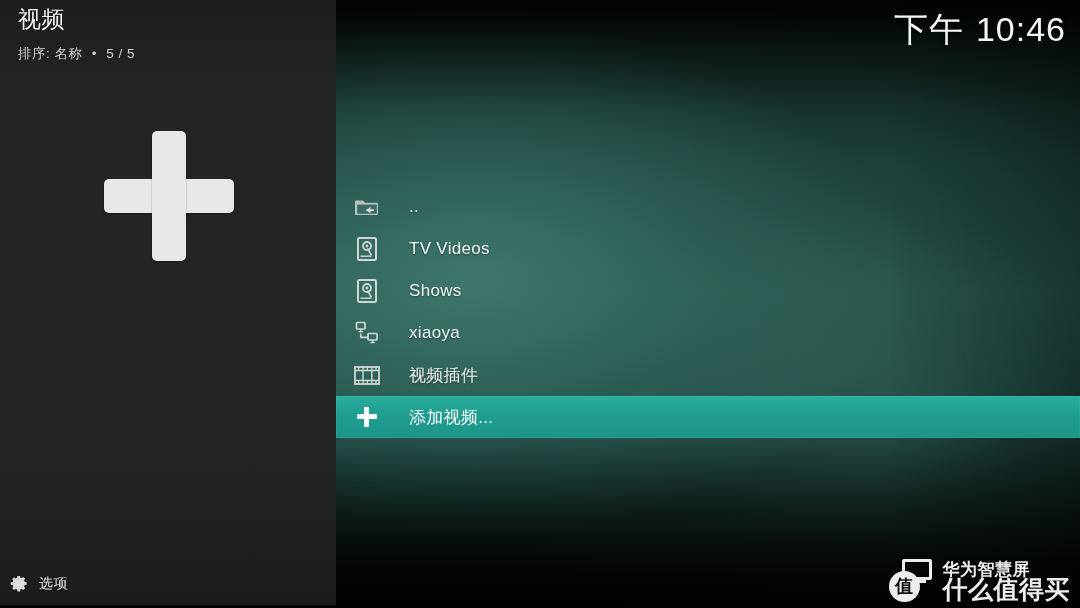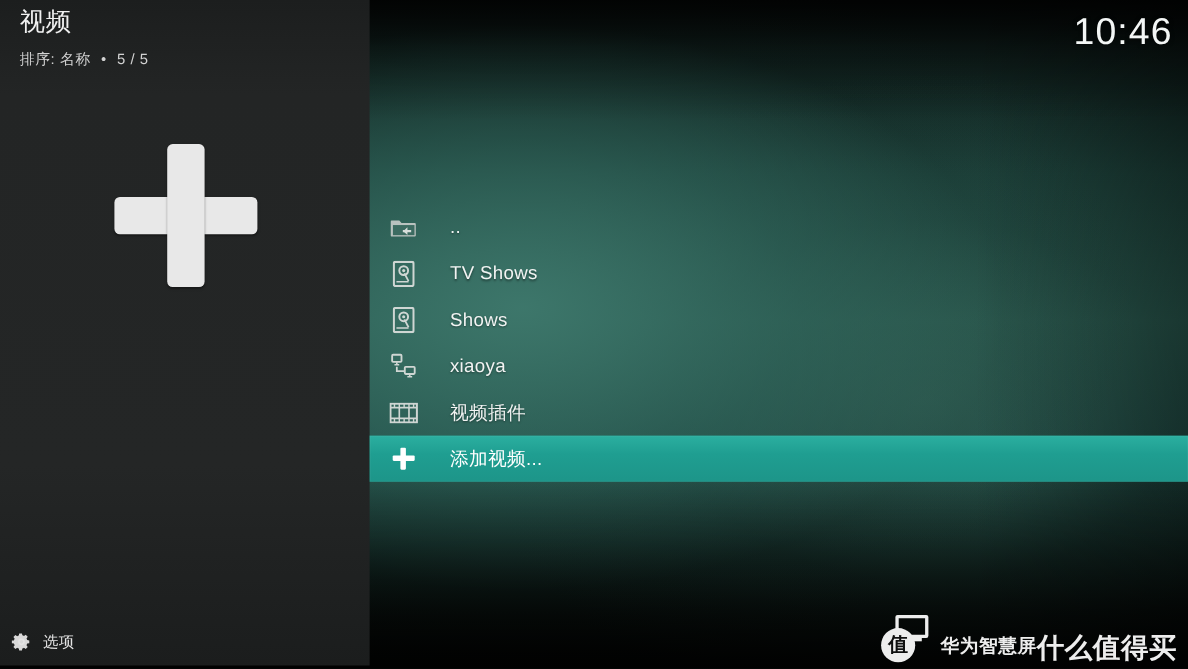--- a/index.html
+++ b/index.html
@@ -235,21 +235,21 @@
     border-radius: 50%;
     background: #ffffff;
     color: #111;
     font-size: 18px;
     line-height: 31px;
     text-align: center;
     font-weight: bold;
   }
   .wm-text {
     display: flex;
-    flex-direction: row;
+    flex-direction: column;
     justify-content: flex-end;
     line-height: 1.02;
   }
   .wm-line1 {
     font-size: 17px;
     color: #ffffff;
     font-weight: bold;
     letter-spacing: 0.5px;
   }
   .wm-line2 {
@@ -263,20 +263,21 @@
 </head>
 <body>
 
 <div id="screen">
 
   <div class="bg-base"></div>
   <div class="bg-gradient"></div>
   <div class="bg-vignette"></div>
 
   <div class="clock">
+    <span>下午</span>
     <span>10:46</span>
   </div>
 
   <div class="left-panel">
 
     <div class="panel-header">
       <div class="panel-title">视频</div>
       <div class="panel-subtitle">
         <span>排序:</span>
         <span>名称</span>
@@ -314,21 +315,21 @@
       <div class="list-row">
         <span class="icon-slot">
           <svg width="20" height="24" viewBox="0 0 20 24">
             <rect x="1" y="1" width="18" height="22" rx="1.5" fill="none" stroke="#cfd6d3" stroke-width="2"></rect>
             <circle cx="10" cy="9" r="4" fill="none" stroke="#cfd6d3" stroke-width="1.8"></circle>
             <circle cx="10" cy="9" r="1.4" fill="#cfd6d3"></circle>
             <path d="M10.6 11.4 L14.4 18.5" stroke="#cfd6d3" stroke-width="1.6" fill="none"></path>
             <path d="M3.4 19.2 L14.4 19.2" stroke="#cfd6d3" stroke-width="1.4" fill="none"></path>
           </svg>
         </span>
-        <span class="row-label">TV Shows</span>
+        <span class="row-label">TV Videos</span>
       </div>
       <div class="list-row">
         <span class="icon-slot">
           <svg width="20" height="24" viewBox="0 0 20 24">
             <rect x="1" y="1" width="18" height="22" rx="1.5" fill="none" stroke="#cfd6d3" stroke-width="2"></rect>
             <circle cx="10" cy="9" r="4" fill="none" stroke="#cfd6d3" stroke-width="1.8"></circle>
             <circle cx="10" cy="9" r="1.4" fill="#cfd6d3"></circle>
             <path d="M10.6 11.4 L14.4 18.5" stroke="#cfd6d3" stroke-width="1.6" fill="none"></path>
             <path d="M3.4 19.2 L14.4 19.2" stroke="#cfd6d3" stroke-width="1.4" fill="none"></path>
           </svg>

